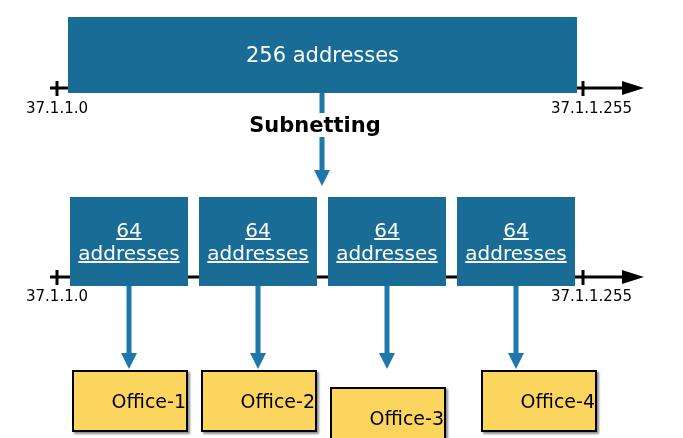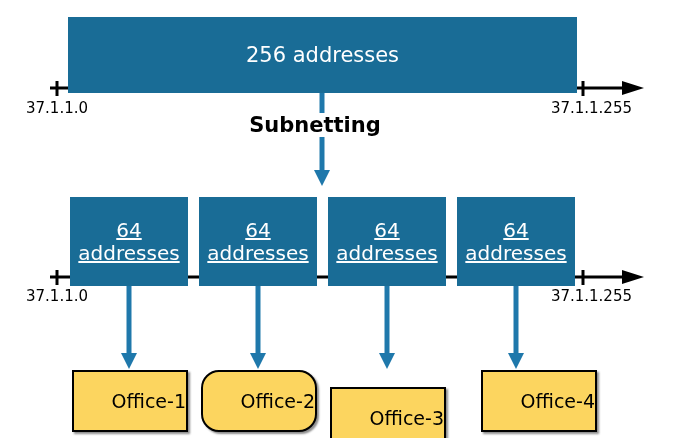--- a/index.html
+++ b/index.html
@@ -85,21 +85,21 @@
     border: 2px solid #000000;
     box-shadow: 2px 2px 2px rgba(0,0,0,0.45);
     display: flex;
     align-items: center;
     justify-content: flex-end;
     font-size: 19px;
     color: #000000;
     z-index: 2;
   }
   .office-1 { left: 72px; }
-  .office-2 { left: 201px; border-radius: 18px; }
+  .office-2 { left: 201px; }
   .office-3 { left: 330px; margin-top: 17px; }
   .office-4 { left: 481px; }
 </style>
 </head>
 <body>
 
 <div class="canvas">
 
   <svg class="lines-layer" viewBox="0 0 683 438" xmlns="http://www.w3.org/2000/svg">
 

